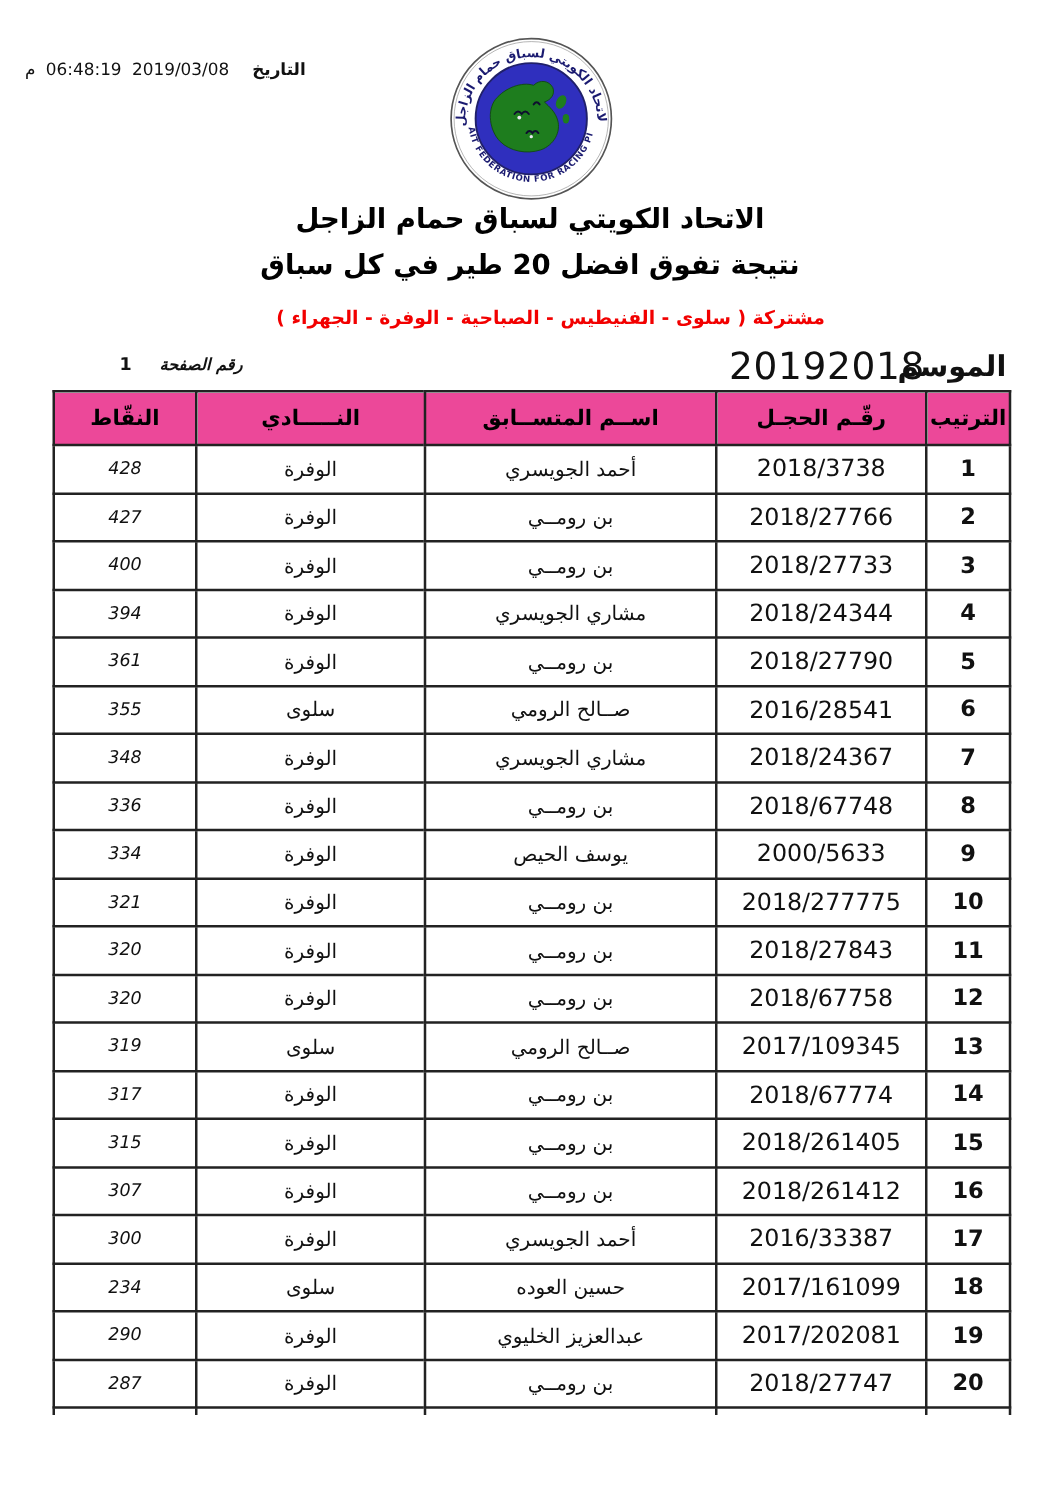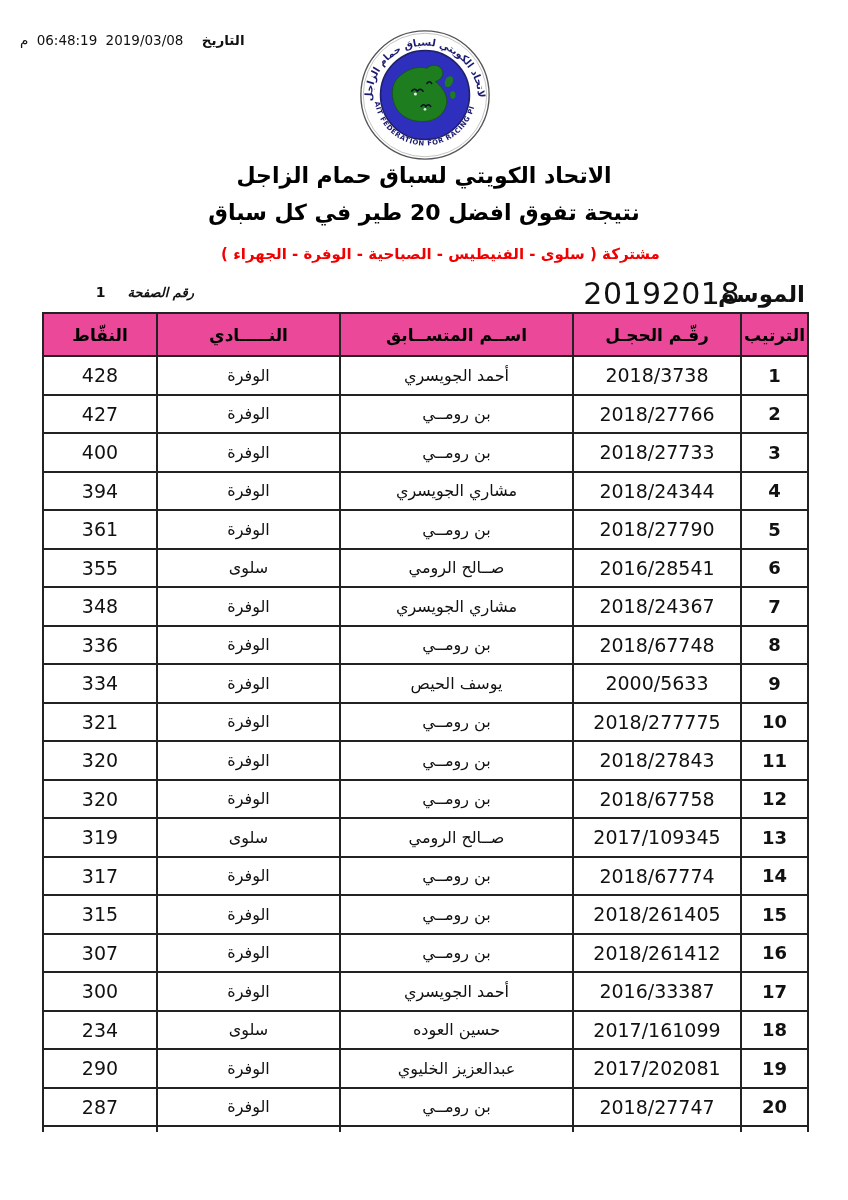--- a/index.html
+++ b/index.html
@@ -7,21 +7,21 @@
     width:848px; height:1200px;
     background:#ffffff;
     font-family:"DejaVu Sans", sans-serif;
     color:#111;
     position:relative;
     overflow:hidden;
   }
 
   
   .date-line {
-    position:absolute; top:32px; left:16px; width:236px;
+    position:absolute; top:48px; left:16px; width:236px;
     direction:rtl; text-align:left;
     font-size:13.5px; white-space:nowrap;
   }
   .date-line .lbl { font-weight:bold; margin-left:14px; }
   .date-line span { display:inline-block; margin-left:4px; }
 
   
   .logo { position:absolute; top:28px; left:358px; width:134px; height:134px; }
 
   
@@ -70,21 +70,21 @@
   .results tbody tr { height:38.5px; }
   col.c-rank   { width:67px; }
   col.c-ring   { width:168px; }
   col.c-name   { width:233px; }
   col.c-club   { width:183px; }
   col.c-points { width:114px; }
   .rank-cell   { font-size:18px; font-weight:bold; }
   .ring-cell   { font-size:19px; direction:ltr; }
   .name-cell   { font-size:16px; }
   .club-cell   { font-size:16px; }
-  .points-cell { font-size:19px; direction:ltr; }
+  .points-cell { font-size:14px; direction:ltr;font-style:italic; }
   
   .results tr.stub { height:6px; }
   .results tr.stub td { border-bottom:none; }
 </style>
 </head>
 <body>
 
 <div class="date-line">
   <span class="lbl">التاريخ</span>
   <span>2019/03/08</span>

